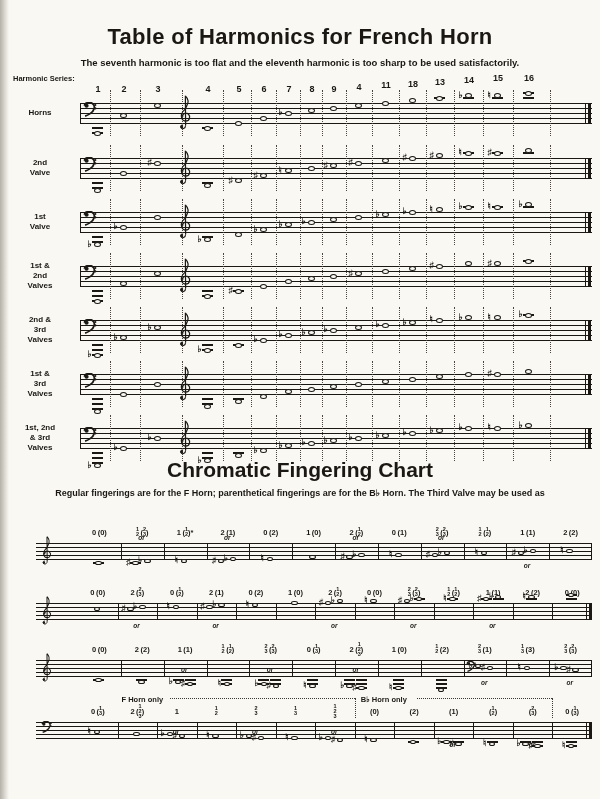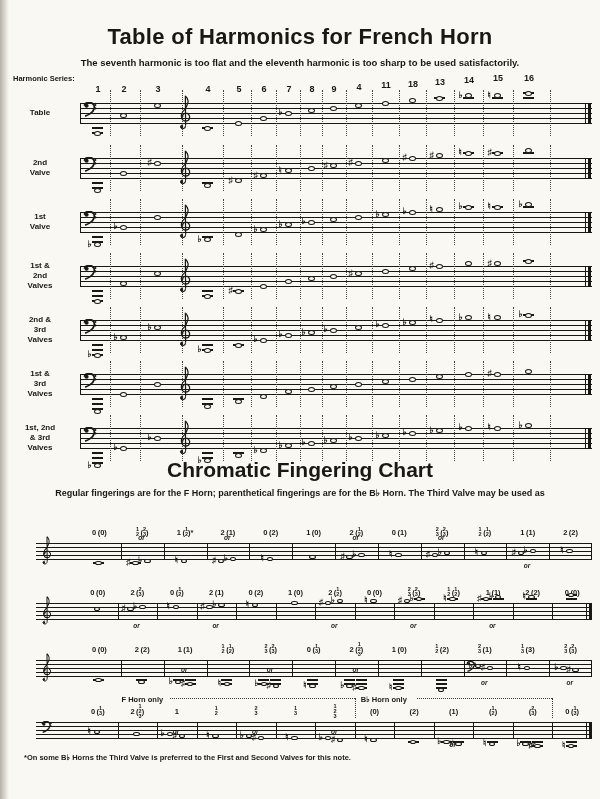--- a/index.html
+++ b/index.html
@@ -52,21 +52,21 @@
       <div class="abs hnum" style="left: 306px; top: 84px; width: 12px; text-align: center;">8</div>
       <div class="abs hnum" style="left: 328px; top: 84px; width: 12px; text-align: center;">9</div>
       <div class="abs hnum" style="left: 353px; top: 82.2px; width: 12px; text-align: center;">4</div>
       <div class="abs hnum" style="left: 380px; top: 80.4px; width: 12px; text-align: center;">11</div>
       <div class="abs hnum" style="left: 407px; top: 78.6px; width: 12px; text-align: center;">18</div>
       <div class="abs hnum" style="left: 434px; top: 76.8px; width: 12px; text-align: center;">13</div>
       <div class="abs hnum" style="left: 463px; top: 75px; width: 12px; text-align: center;">14</div>
       <div class="abs hnum" style="left: 492px; top: 73.2px; width: 12px; text-align: center;">15</div>
       <div class="abs hnum" style="left: 523px; top: 73px; width: 12px; text-align: center;">16</div>
       <div class="abs hlabel" style="left: 6px; top: 108px; width: 68px;">
-        <div>Table</div>
+        <div>Horns</div>
       </div>
       <div class="abs sline" style="left: 80px; top: 103px; width: 512px;"></div>
       <div class="abs sline" style="left: 80px; top: 108px; width: 512px;"></div>
       <div class="abs sline" style="left: 80px; top: 113px; width: 512px;"></div>
       <div class="abs sline" style="left: 80px; top: 118px; width: 512px;"></div>
       <div class="abs sline" style="left: 80px; top: 123px; width: 512px;"></div>
       <div class="abs vline" style="left: 80px; top: 103px; height: 21px;"></div>
       <div class="abs vline" style="left: 585px; top: 103px; height: 21px;"></div>
       <div class="abs vthick" style="left: 588px; top: 103px; height: 21px;"></div>
       <div class="abs dotsep" style="left: 110px; top: 90px; height: 46px;"></div>
@@ -1494,14 +1494,13 @@
       <div class="abs ledger" style="left: 565.731px; top: 745.4px; width: 11px;"></div>
       <div class="abs wn" style="left: 567.981px; top: 743.75px; width: 6.5px; height: 4.5px;"></div>
       <div class="abs accg" style="left: 561.981px; top: 741px;">♮</div>
       <div class="abs hornonly" style="left: 121.538px; top: 695px;">F Horn only</div>
       <div class="abs doth" style="left: 169.538px; top: 698px; width: 185.231px;"></div>
       <div class="abs dotv" style="left: 354.769px; top: 698px; height: 20px;"></div>
       <div class="abs hornonly" style="left: 360.769px; top: 695px;">B♭ Horn only</div>
       <div class="abs doth" style="left: 416.769px; top: 698px; width: 135.692px;"></div>
       <div class="abs dotv" style="left: 552.462px; top: 698px; height: 20px;"></div>
     </div>
-  <div class="abs footnote">*On some B♭ Horns the Third Valve is preferred to the First and Second Valves for this note.</div>
 </div>
 
 </body></html>

